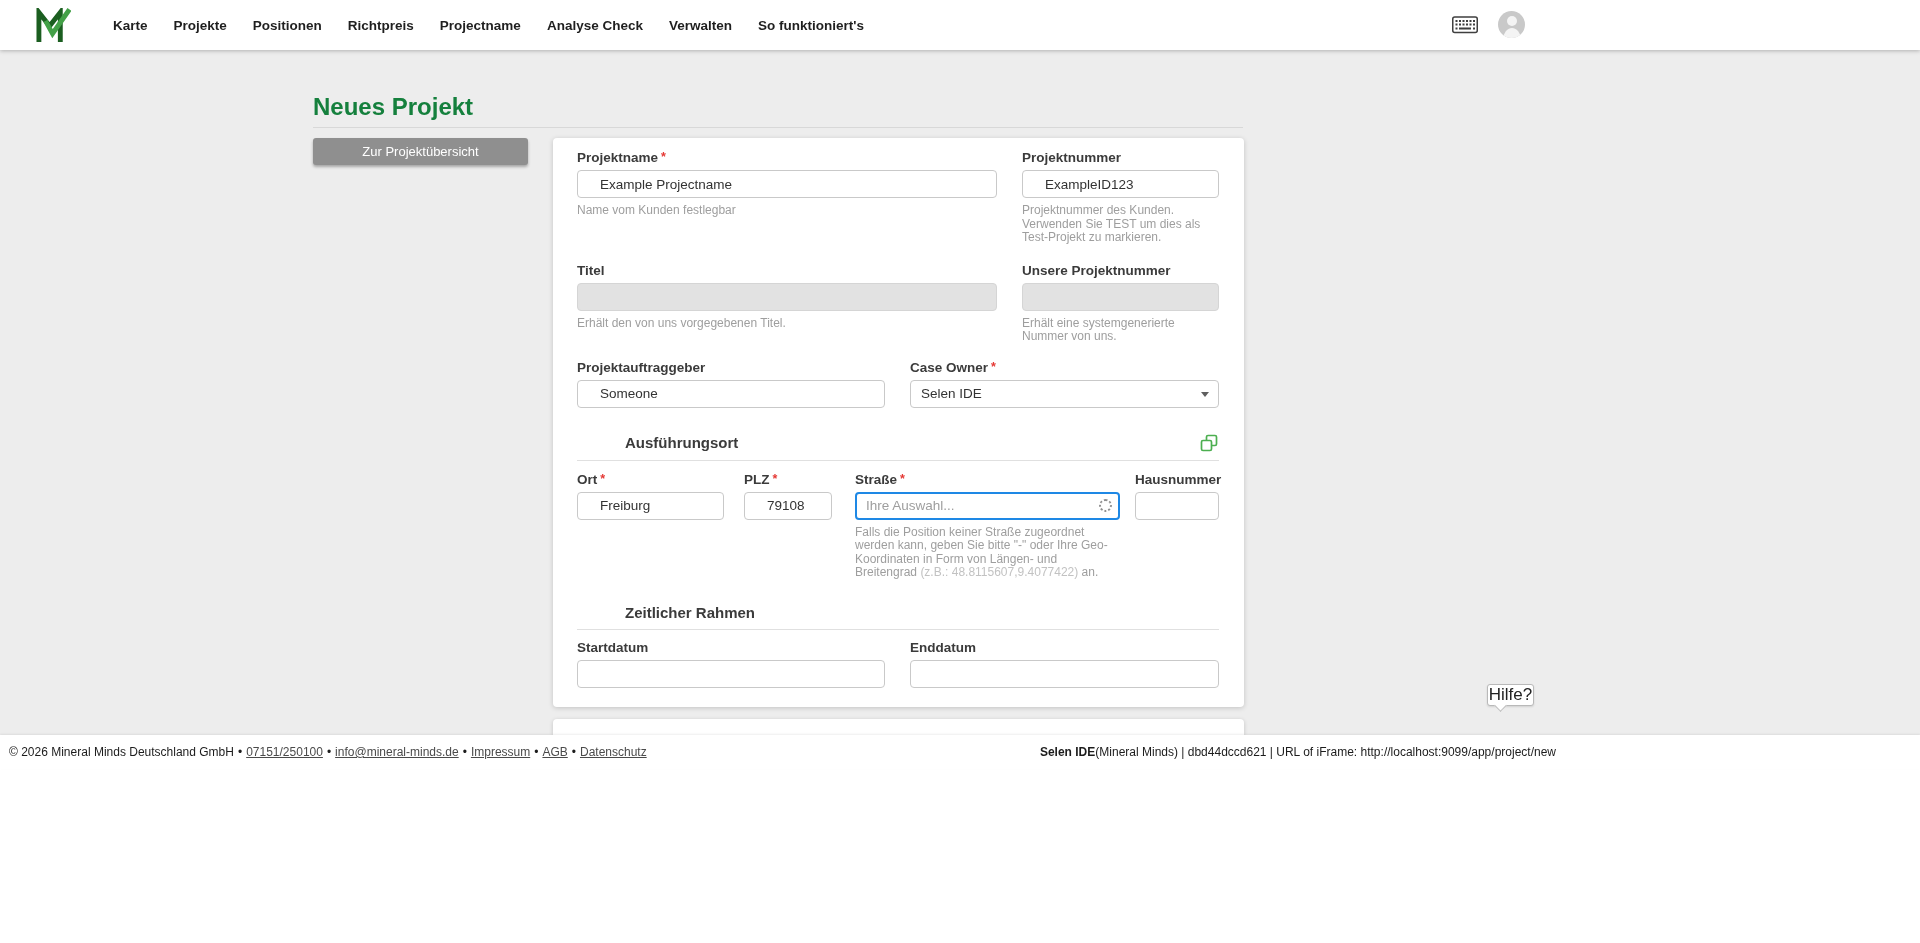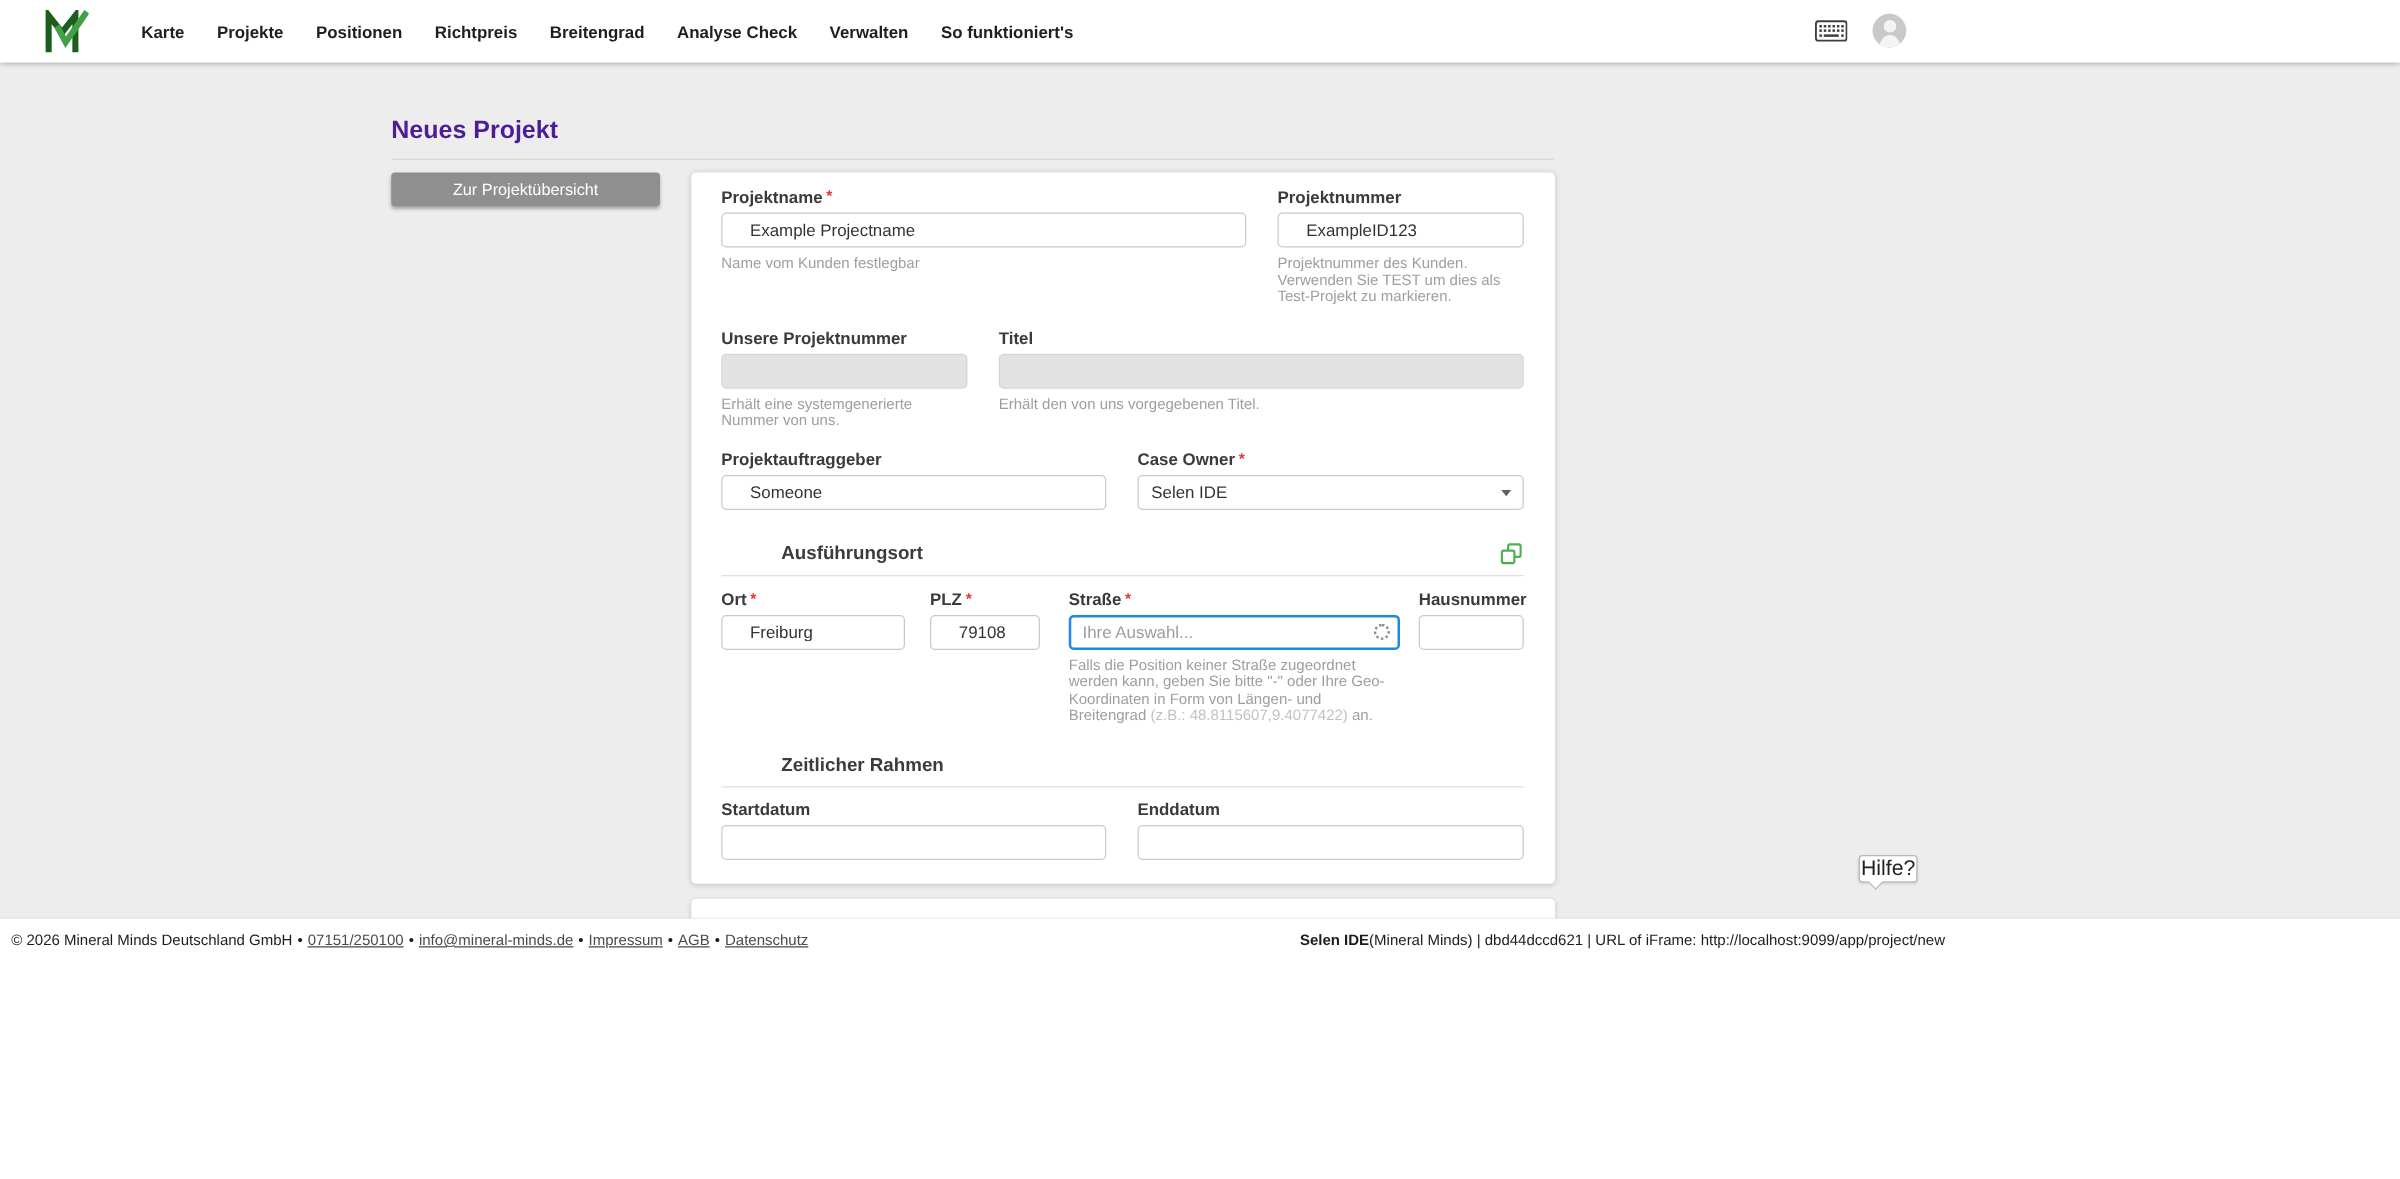--- a/index.html
+++ b/index.html
@@ -15,21 +15,21 @@
   .nav-link { font-size:13.5px; font-weight:700; color:#1f1f1f; cursor:pointer; white-space:nowrap; }
   .kb-btn { position:absolute; left:1452px; top:16px; width:26px; height:18px; cursor:pointer; }
   .avatar { position:absolute; left:1498px; top:11px; width:27px; height:27px; border-radius:50%;
             background:#c9c9c9; overflow:hidden; cursor:pointer; }
   .avatar .head { position:absolute; left:8.5px; top:5px; width:10px; height:10px; border-radius:50%; background:#f4f4f4; }
   .avatar .torso { position:absolute; left:4.5px; top:17px; width:18px; height:12px;
                    border-radius:50% 50% 0 0 / 100% 100% 0 0; background:#f4f4f4; }
 
   
   .content { position:absolute; left:0; top:50px; width:100%; height:685px; background:#ededed; }
-  .page-title { position:absolute; left:313px; top:43px; font-size:20px; font-weight:700; color:#4c1d95; }
+  .page-title { position:absolute; left:313px; top:43px; font-size:24px; font-weight:700; color:#15803d; }
   .title-divider { position:absolute; left:313px; top:77px; width:930px; height:1px; background:#d8d8d8; }
   .back-btn { position:absolute; left:313px; top:88px; width:215px; height:27px; background:#8f8f8f;
               color:#fff; font-size:13px; font-family:inherit; border:none; border-radius:3px;
               box-shadow:0 2px 3px rgba(0,0,0,.3); display:flex; align-items:center; justify-content:center;
               cursor:pointer; }
 
   
   .card { position:absolute; left:553px; top:88px; width:691px; height:569px; background:#fff;
           border-radius:4px; box-shadow:0 1px 5px rgba(0,0,0,.18); padding:12px 25px 0 24px; }
   .frow { display:flex; gap:25px; }
@@ -101,21 +101,21 @@
       <svg width="35" height="34" viewBox="0 0 36 34">
         <polyline points="3,32 3,4 14,18 25,4 25,32" fill="none" stroke="#1b5e20" stroke-width="5" stroke-linecap="square"></polyline>
         <polyline points="11,15 17,26 33,3" fill="none" stroke="#43a047" stroke-width="5" stroke-linecap="square"></polyline>
       </svg>
     </span>
     <nav class="nav-links">
         <div class="nav-link">Karte</div>
         <div class="nav-link">Projekte</div>
         <div class="nav-link">Positionen</div>
         <div class="nav-link">Richtpreis</div>
-        <div class="nav-link">Breitengrad</div>
+        <div class="nav-link">Projectname</div>
         <div class="nav-link">Analyse Check</div>
         <div class="nav-link">Verwalten</div>
         <div class="nav-link">So funktioniert's</div>
       </nav>
     <span class="kb-btn">
       <svg width="26" height="18" viewBox="0 0 26 18">
         <rect x="0.75" y="1" width="24.5" height="15.5" rx="2" fill="none" stroke="#3f3f3f" stroke-width="1.5"></rect>
         <g fill="#3f3f3f">
           <rect x="3.5" y="4" width="2" height="2"></rect>
             <rect x="7" y="4" width="2" height="2"></rect>
@@ -155,29 +155,29 @@
           <div class="helper">Name vom Kunden festlegbar</div>
         </div>
         <div class="col w197">
           <span class="flabel">Projektnummer</span>
           <input class="inp" type="text" value="ExampleID123" style="">
           <div class="helper">Projektnummer des Kunden. Verwenden Sie TEST um dies als Test-Projekt zu markieren.</div>
         </div>
       </div>
 
       <div class="frow mt18">
+        <div class="col w420">
+          <span class="flabel">Titel</span>
+          <input class="inp" type="text" disabled="" value="" style="">
+          <div class="helper">Erhält den von uns vorgegebenen Titel.</div>
+        </div>
         <div class="col w197">
           <span class="flabel">Unsere Projektnummer</span>
           <input class="inp" type="text" disabled="" value="" style="">
           <div class="helper">Erhält eine systemgenerierte Nummer von uns.</div>
-        </div>
-        <div class="col w420">
-          <span class="flabel">Titel</span>
-          <input class="inp" type="text" disabled="" value="" style="">
-          <div class="helper">Erhält den von uns vorgegebenen Titel.</div>
         </div>
       </div>
 
       <div class="frow mt16">
         <div class="col w308">
           <span class="flabel">Projektauftraggeber</span>
           <input class="inp" type="text" value="Someone" style="">
         </div>
         <div class="col w309">
           <span class="flabel"><span>Case Owner</span><span class="req">*</span></span>

